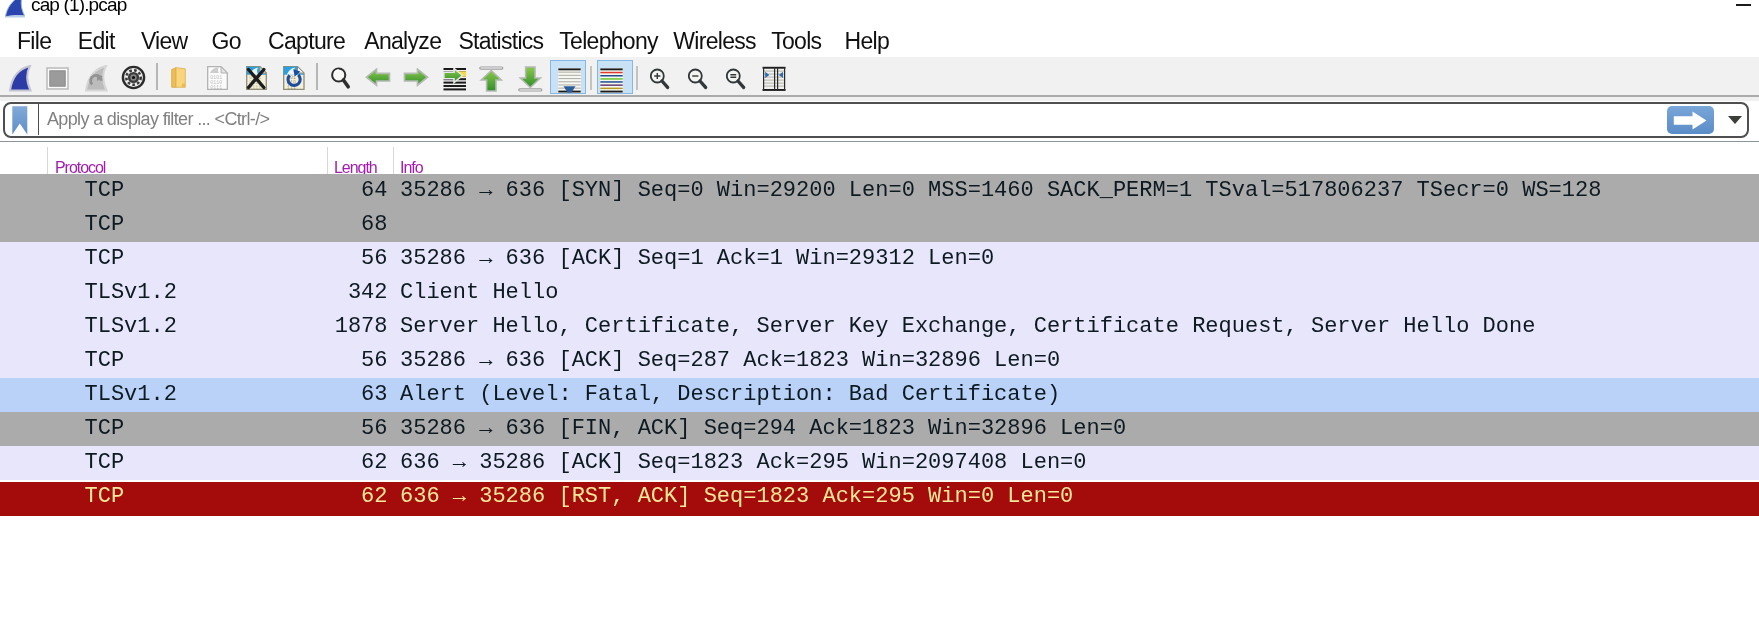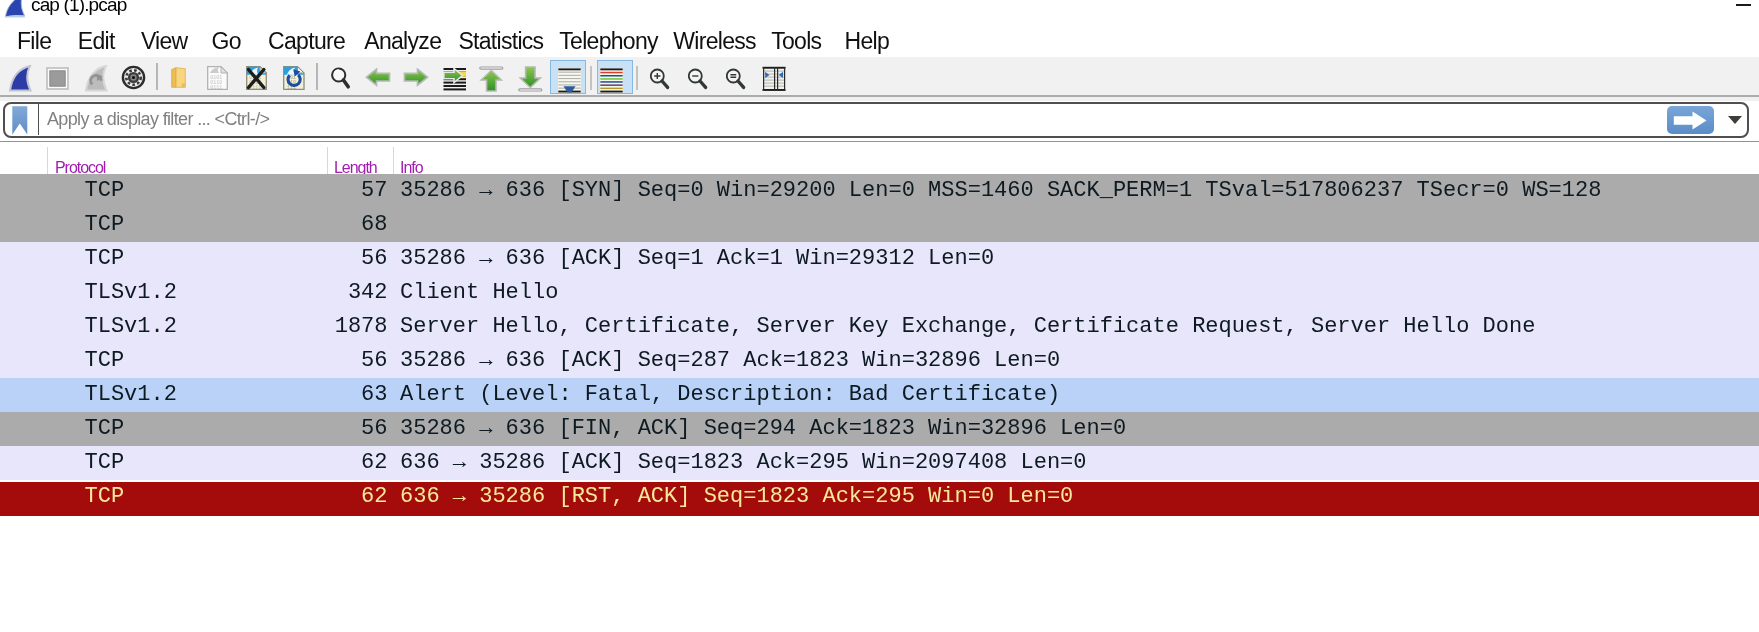--- a/index.html
+++ b/index.html
@@ -258,21 +258,21 @@
   <div class="abs" id="thead"></div>
   <div class="abs hsep" style="left:47px"></div>
   <div class="abs hsep" style="left:327px"></div>
   <div class="abs hsep" style="left:393px"></div>
   <div class="abs htext" style="left:55px">Protocol</div>
   <div class="abs htext" style="left:334px">Length</div>
   <div class="abs htext" style="left:400px">Info</div>
 
   <div class="abs row gray" style="top:174px">
     <span class="cp">TCP</span>
-    <span class="cl">57</span>
+    <span class="cl">64</span>
     <span class="ci">35286 → 636 [SYN] Seq=0 Win=29200 Len=0 MSS=1460 SACK_PERM=1 TSval=517806237 TSecr=0 WS=128</span>
   </div>
   <div class="abs row gray" style="top:208px">
     <span class="cp">TCP</span>
     <span class="cl">68</span>
   </div>
   <div class="abs row lav" style="top:242px">
     <span class="cp">TCP</span>
     <span class="cl">56</span>
     <span class="ci">35286 → 636 [ACK] Seq=1 Ack=1 Win=29312 Len=0</span>

